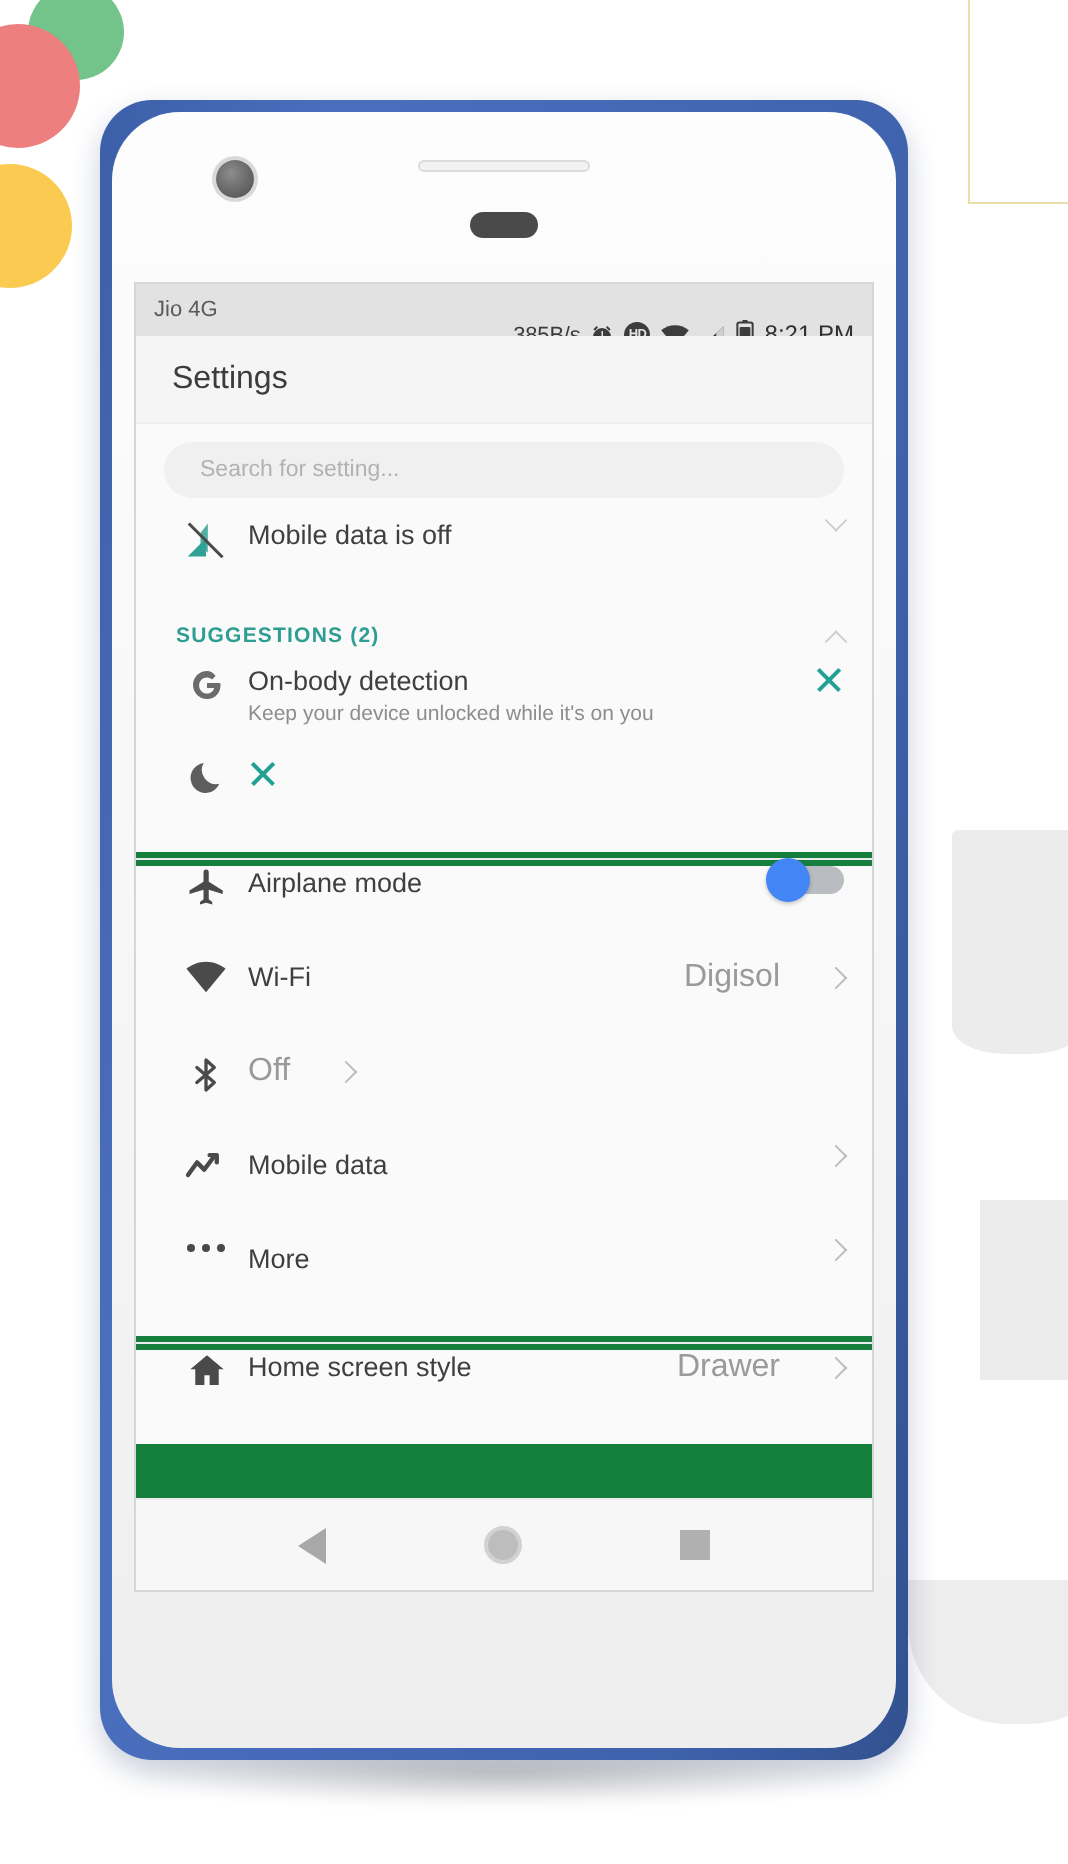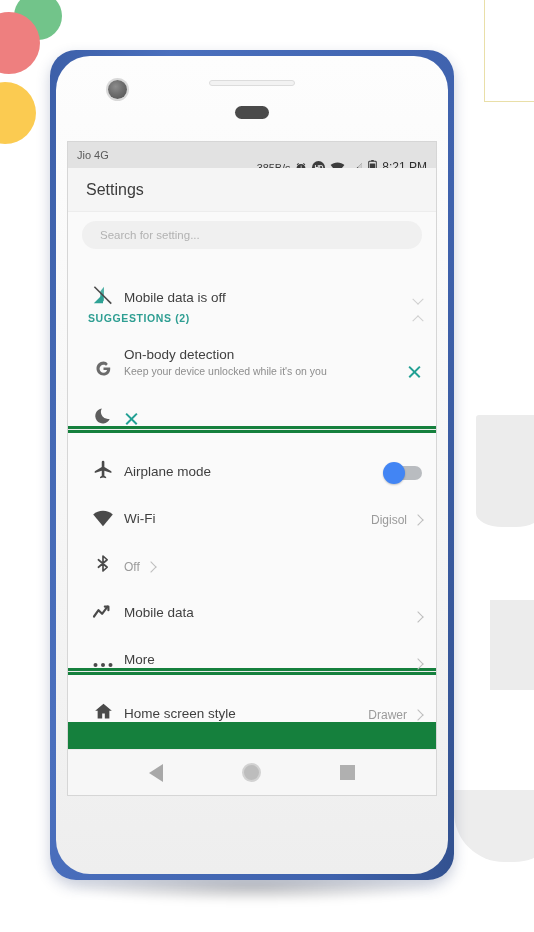--- a/index.html
+++ b/index.html
@@ -145,35 +145,35 @@
   #search-field {
     height: 28px; border-radius: 14px;
     background: #f0f0f0;
     display: flex; align-items: center;
     padding: 0 18px;
     font-size: 11.5px; color: #b2b2b2;
   }
 
   
   .row {
-    display: flex; align-items: flex-end;
+    display: flex; align-items: flex-start;
     padding: 0 14px;
     min-height: 47px;
     background: #fafafa;
   }
   .row-icon {
     flex: 0 0 42px;
     display: flex; align-items: center; justify-content: center;
     color: #5d5d5d;
   }
   .row-text { flex: 1 1 auto; min-width: 0; padding-right: 8px; }
   .row-title { font-size: 13.5px; color: #3f3f3f; line-height: 17px; }
   .row-sub { font-size: 10.5px; color: #8d8d8d; line-height: 15px; margin-top: 1px; }
   .row-value {
-    font-size: 12px; color: #9a9a9a; margin-right: 7px; white-space: nowrap;
+    font-size: 16px; color: #9a9a9a; margin-right: 24px; white-space: nowrap;
   }
   .row-tail { display: flex; align-items: center; flex: 0 0 auto; }
 
   .chev {
     width: 8px; height: 8px;
     border-right: 1.6px solid #bdbdbd;
     border-bottom: 1.6px solid #bdbdbd;
   }
   .chev-right { transform: rotate(-45deg); }
   .chev-down  { transform: rotate(45deg) translate(-2px,-2px); border-color: #cfcfcf; }

